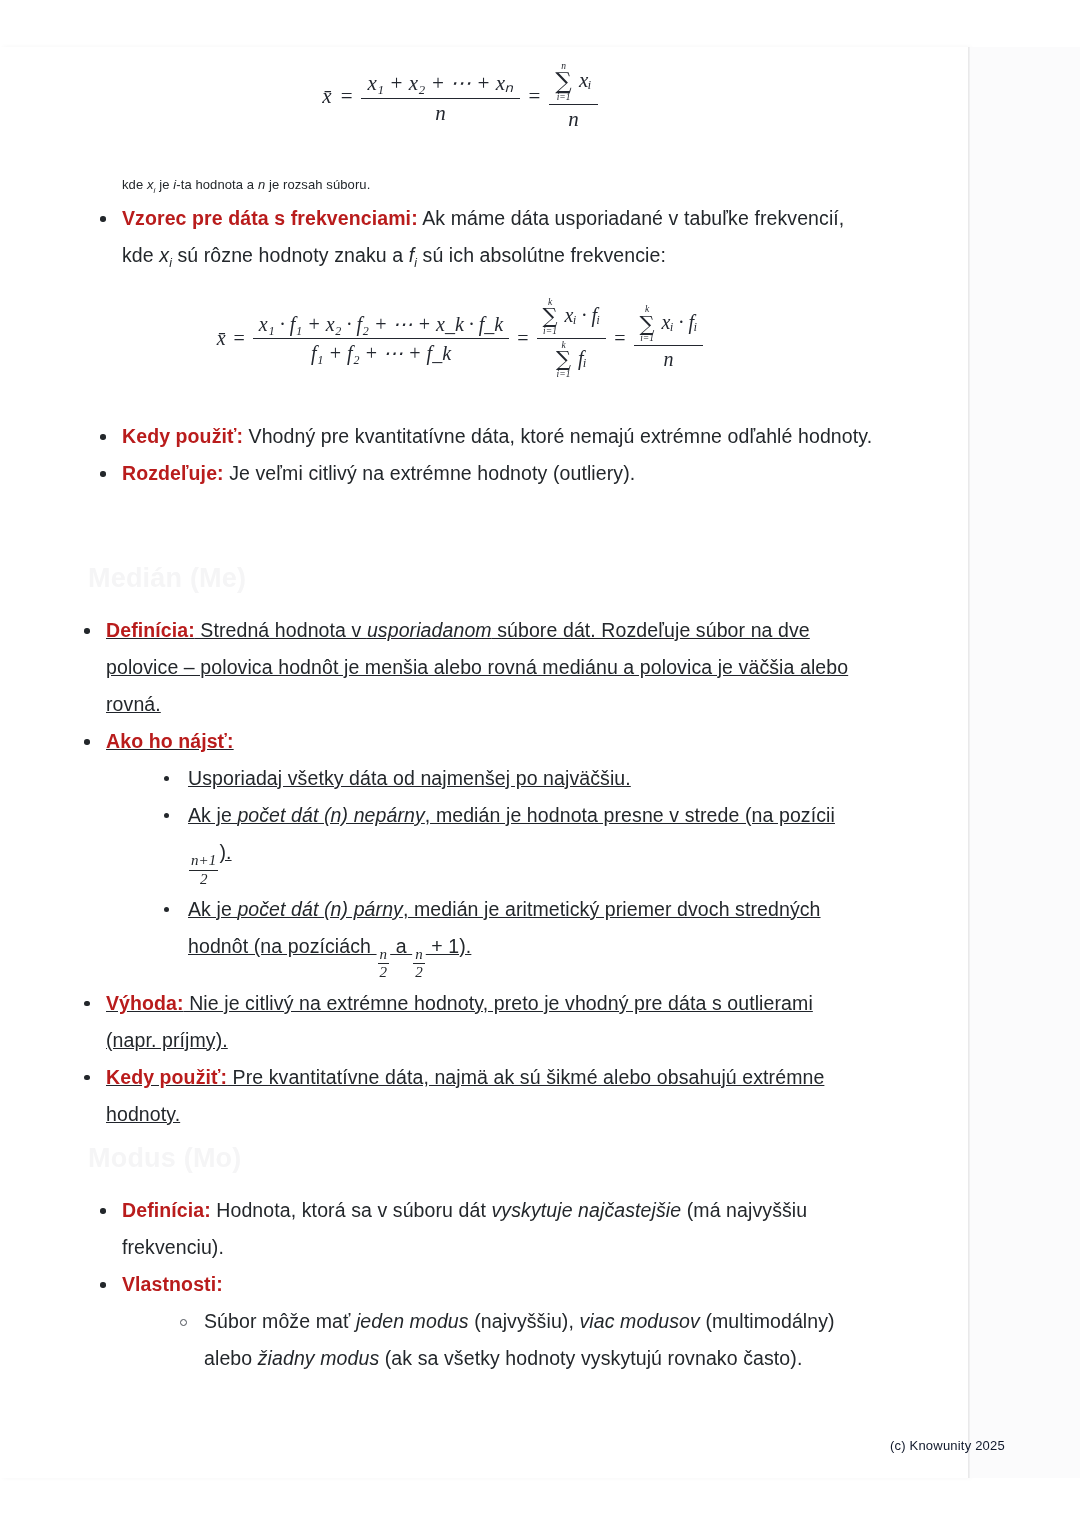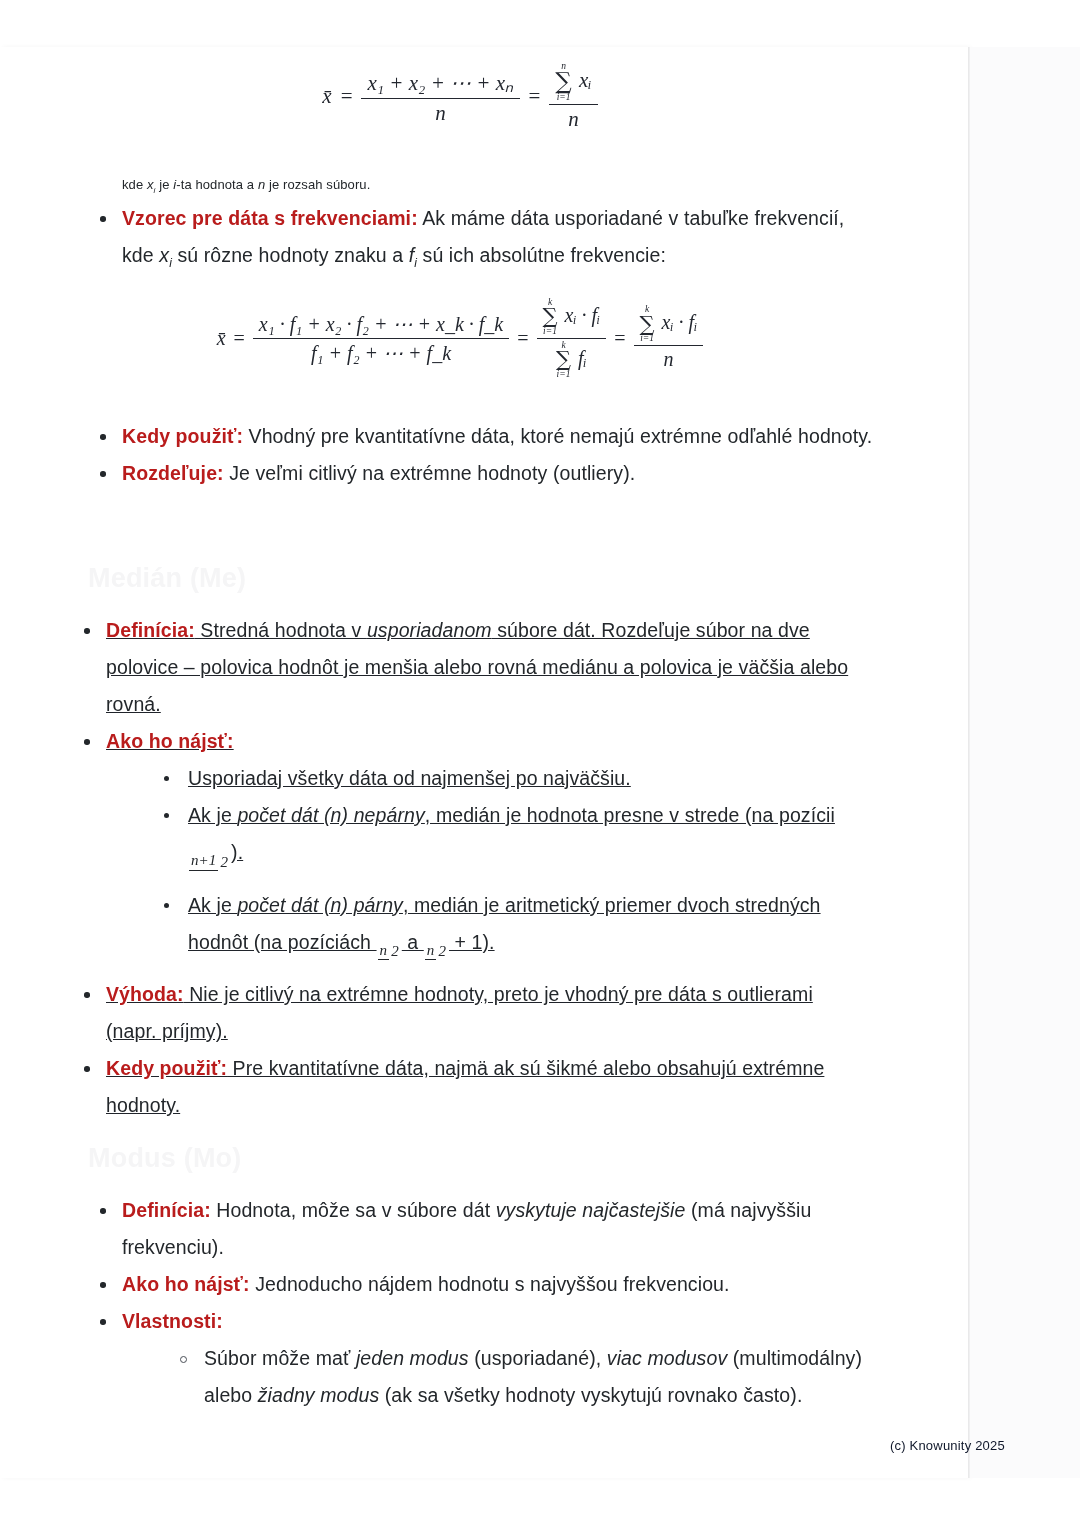--- a/index.html
+++ b/index.html
@@ -138,28 +138,28 @@
     width: 5px;
     height: 5px;
     top: 15px;
   }
   .lead { font-weight: bold; color: #b91c1c; }
   .it { font-style: italic; }
 
   
   .ifrac {
     display: inline-flex;
-    flex-direction: row;
+    flex-direction: column;
     align-items: center;
     vertical-align: -0.42em;
     font-family: "Liberation Serif", serif;
     font-style: italic;
     font-size: 15px;
     line-height: 1.02;
-    margin: 16px 1px;
+    margin: 4px 1px;
   }
   .ifrac .n {
     border-bottom: 1.1px solid #23272b;
     padding: 0 2px 1px 2px;
   }
   .ifrac .d { padding: 1px 2px 0 2px; }
 
   
   #list-mean   { position: absolute; left: 90px; top: 200px;  width: 790px; }
   #list-mean2  { position: absolute; left: 90px; top: 418px;  width: 790px; }
@@ -326,30 +326,27 @@
     </li>
     <li class="bullet">
       <span class="lead">Kedy použiť:</span><span> Pre kvantitatívne dáta, najmä ak sú šikmé alebo obsahujú extrémne hodnoty.</span>
     </li>
   </ul>
 
   <div class="ghost-heading" id="heading-modus">Modus (Mo)</div>
 
   <ul class="lvl1" id="list-modus">
     <li class="bullet">
-      <span class="lead">Definícia:</span><span> Hodnota, môže sa v súbore dát </span><span class="it">vyskytuje najčastejšie</span><span> (má najvyššiu frekvenciu).</span>
-    </li>
-    <li class="bullet">
-      <span class="lead">Ako ho nájsť:</span><span> Jednoducho nájdem hodnotu s najvyššou frekvenciou.</span>
+      <span class="lead">Definícia:</span><span> Hodnota, ktorá sa v súboru dát </span><span class="it">vyskytuje najčastejšie</span><span> (má najvyššiu frekvenciu).</span>
     </li>
     <li class="bullet">
       <span class="lead">Vlastnosti:</span>
       <ul class="lvl2">
         <li class="bullet hollow">
-          <span>Súbor môže mať </span><span class="it">jeden modus</span><span> (usporiadané), </span><span class="it">viac modusov</span><span> (multimodálny) alebo </span><span class="it">žiadny modus</span><span> (ak sa všetky hodnoty vyskytujú rovnako často).</span>
+          <span>Súbor môže mať </span><span class="it">jeden modus</span><span> (najvyššiu), </span><span class="it">viac modusov</span><span> (multimodálny) alebo </span><span class="it">žiadny modus</span><span> (ak sa všetky hodnoty vyskytujú rovnako často).</span>
         </li>
       </ul>
     </li>
   </ul>
 
   <div id="watermark">(c) Knowunity 2025</div>
 
 </div>
 
 </body></html>

